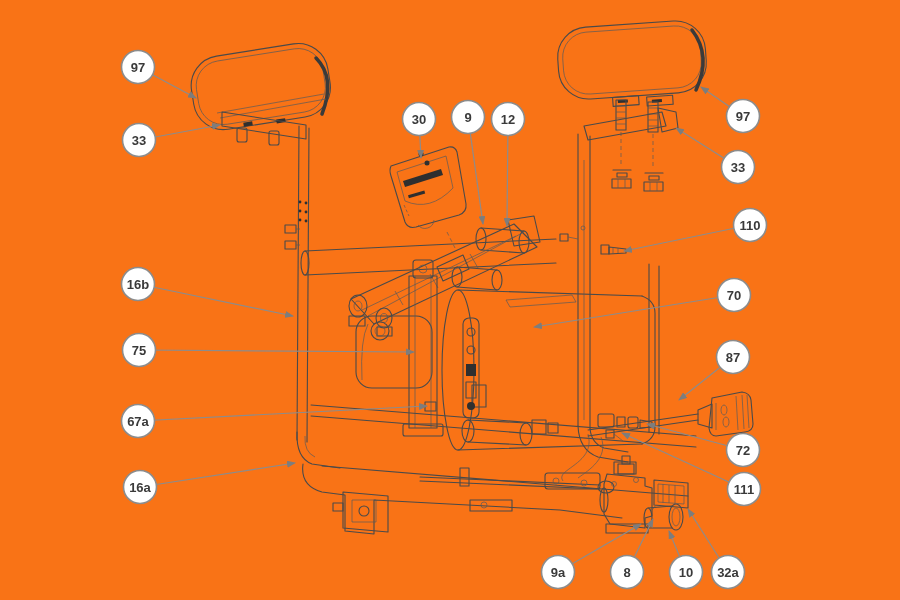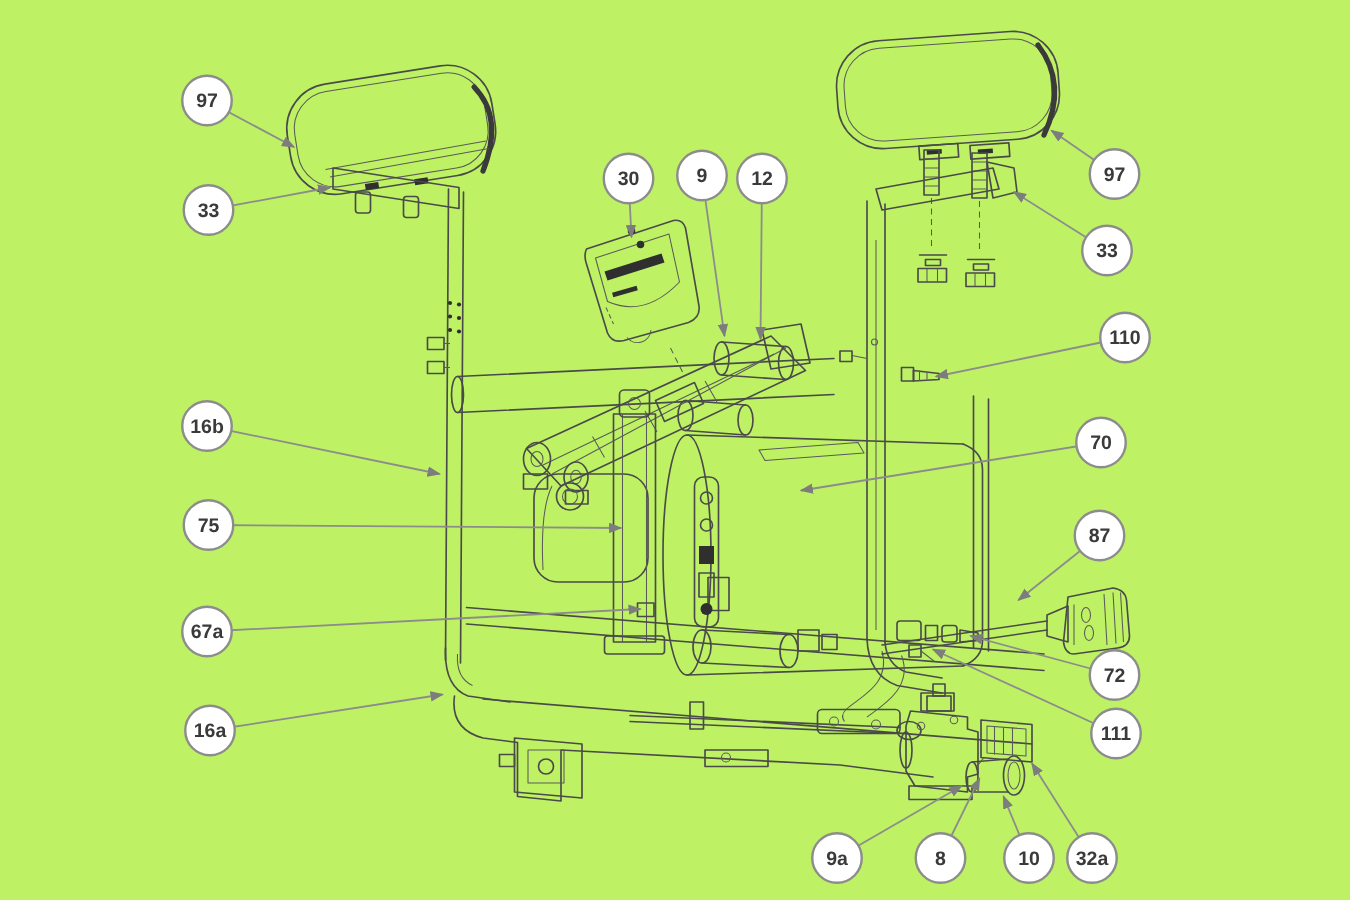--- a/index.html
+++ b/index.html
@@ -1,16 +1,16 @@
 <!DOCTYPE html>
 <html><head>
 <meta charset="utf-8">
 <style>
   html,body{margin:0;padding:0;background:#ffffff;}
-  #stage{position:relative;width:900px;height:600px;background:#bef264;overflow:hidden;
+  #stage{position:relative;width:900px;height:600px;background:#f97316;overflow:hidden;
          font-family:"Liberation Sans", sans-serif;}
   svg{display:block;}
   .ln{fill:none;stroke:#4a4a4a;stroke-width:1.1;stroke-linejoin:round;stroke-linecap:round;}
   .ln-thin{fill:none;stroke:#5a5a5a;stroke-width:0.7;stroke-linejoin:round;}
   .ln-bold{fill:none;stroke:#3a3a3a;stroke-width:3.5;stroke-linecap:round;}
   .fill-dark{fill:#2f2f2f;stroke:none;}
   .leader{fill:none;stroke:#8c8c8c;stroke-width:1.2;}
   .c-circle{fill:#ffffff;stroke:#8c8c8c;stroke-width:1.6;}
   .c-text{font-family:"Liberation Sans", sans-serif;font-size:13px;font-weight:bold;
           fill:#3a3a3a;text-anchor:middle;}

